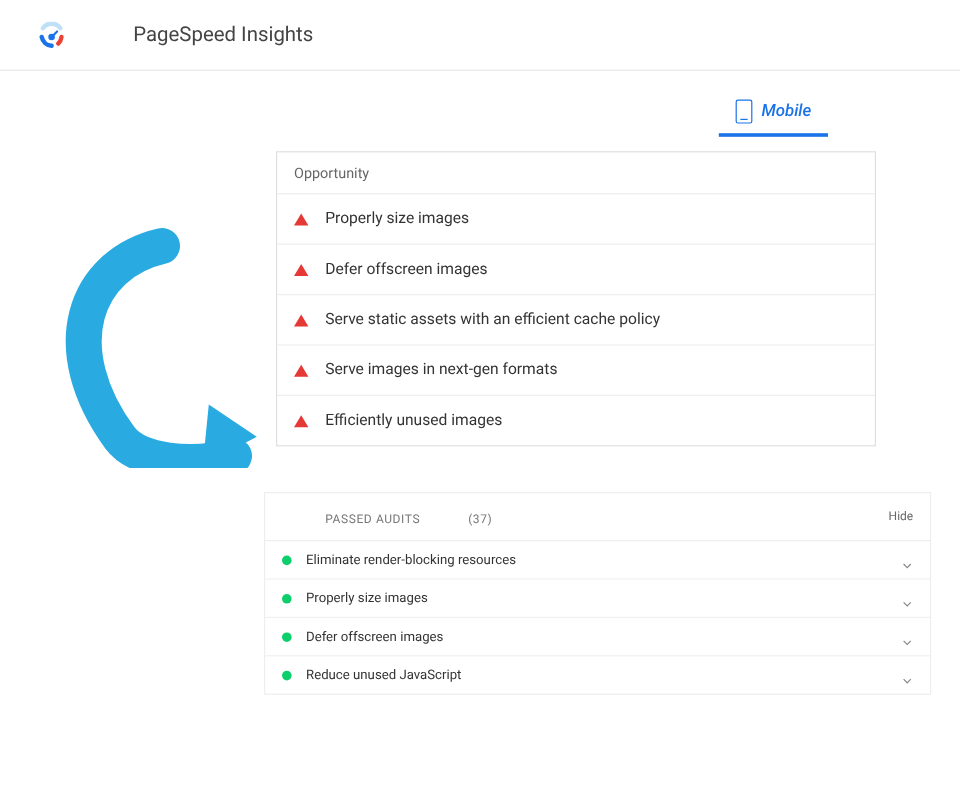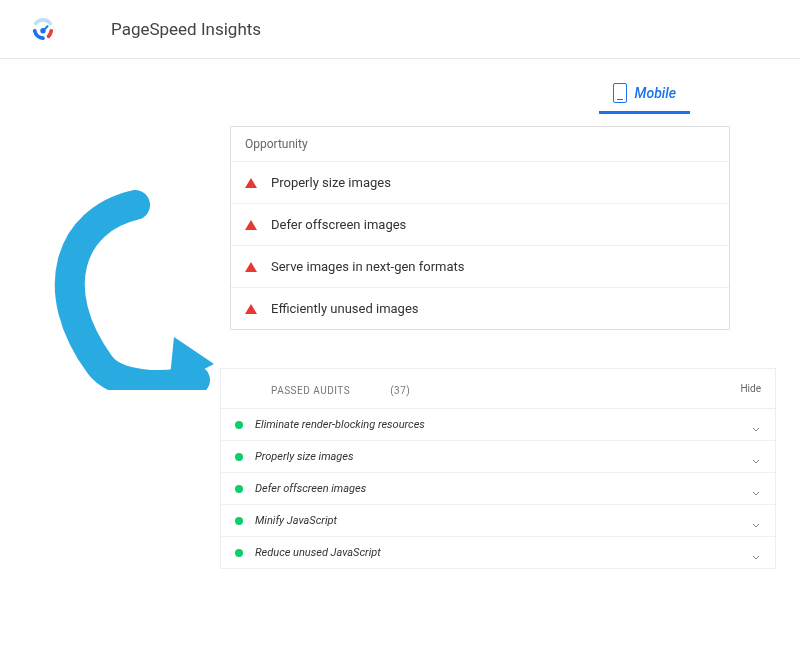--- a/index.html
+++ b/index.html
@@ -154,21 +154,20 @@
       height: 8px;
       border-radius: 50%;
       background: #0cce6b;
       margin-right: 12px;
       flex-shrink: 0;
     }
     .passed-label {
       font-size: 11px;
       color: #333;
       flex: 1;
-      font-style: italic;
     }
     .chevron {
       width: 10px;
       height: 10px;
       color: #888;
       flex-shrink: 0;
     }
     .chevron svg {
       width: 100%;
       height: 100%;
@@ -203,20 +202,24 @@
     <div class="opp-item">
       <span class="warning-icon"></span>
       <span class="opp-label">Properly size images</span>
     </div>
     <div class="opp-item">
       <span class="warning-icon"></span>
       <span class="opp-label">Defer offscreen images</span>
     </div>
     <div class="opp-item">
       <span class="warning-icon"></span>
+      <span class="opp-label">Serve static assets with an efficient cache policy</span>
+    </div>
+    <div class="opp-item">
+      <span class="warning-icon"></span>
       <span class="opp-label">Serve images in next-gen formats</span>
     </div>
     <div class="opp-item">
       <span class="warning-icon"></span>
       <span class="opp-label">Efficiently unused images</span>
     </div>
   </div>
 </div>
 
 <div class="arrow-wrapper">
@@ -251,27 +254,20 @@
     </div>
     <div class="passed-item">
       <span class="check-icon"></span>
       <span class="passed-label">Defer offscreen images</span>
       <span class="chevron"><svg viewBox="0 0 10 10">
             <path d="M2 3 L5 6 L8 3" stroke="#888" stroke-width="1" fill="none"></path>
           </svg></span>
     </div>
     <div class="passed-item">
       <span class="check-icon"></span>
-      <span class="passed-label">Minify JavaScript</span>
-      <span class="chevron"><svg viewBox="0 0 10 10">
-            <path d="M2 3 L5 6 L8 3" stroke="#888" stroke-width="1" fill="none"></path>
-          </svg></span>
-    </div>
-    <div class="passed-item">
-      <span class="check-icon"></span>
       <span class="passed-label">Reduce unused JavaScript</span>
       <span class="chevron"><svg viewBox="0 0 10 10">
             <path d="M2 3 L5 6 L8 3" stroke="#888" stroke-width="1" fill="none"></path>
           </svg></span>
     </div>
 
   </div>
 </div>
 
 </body></html>

